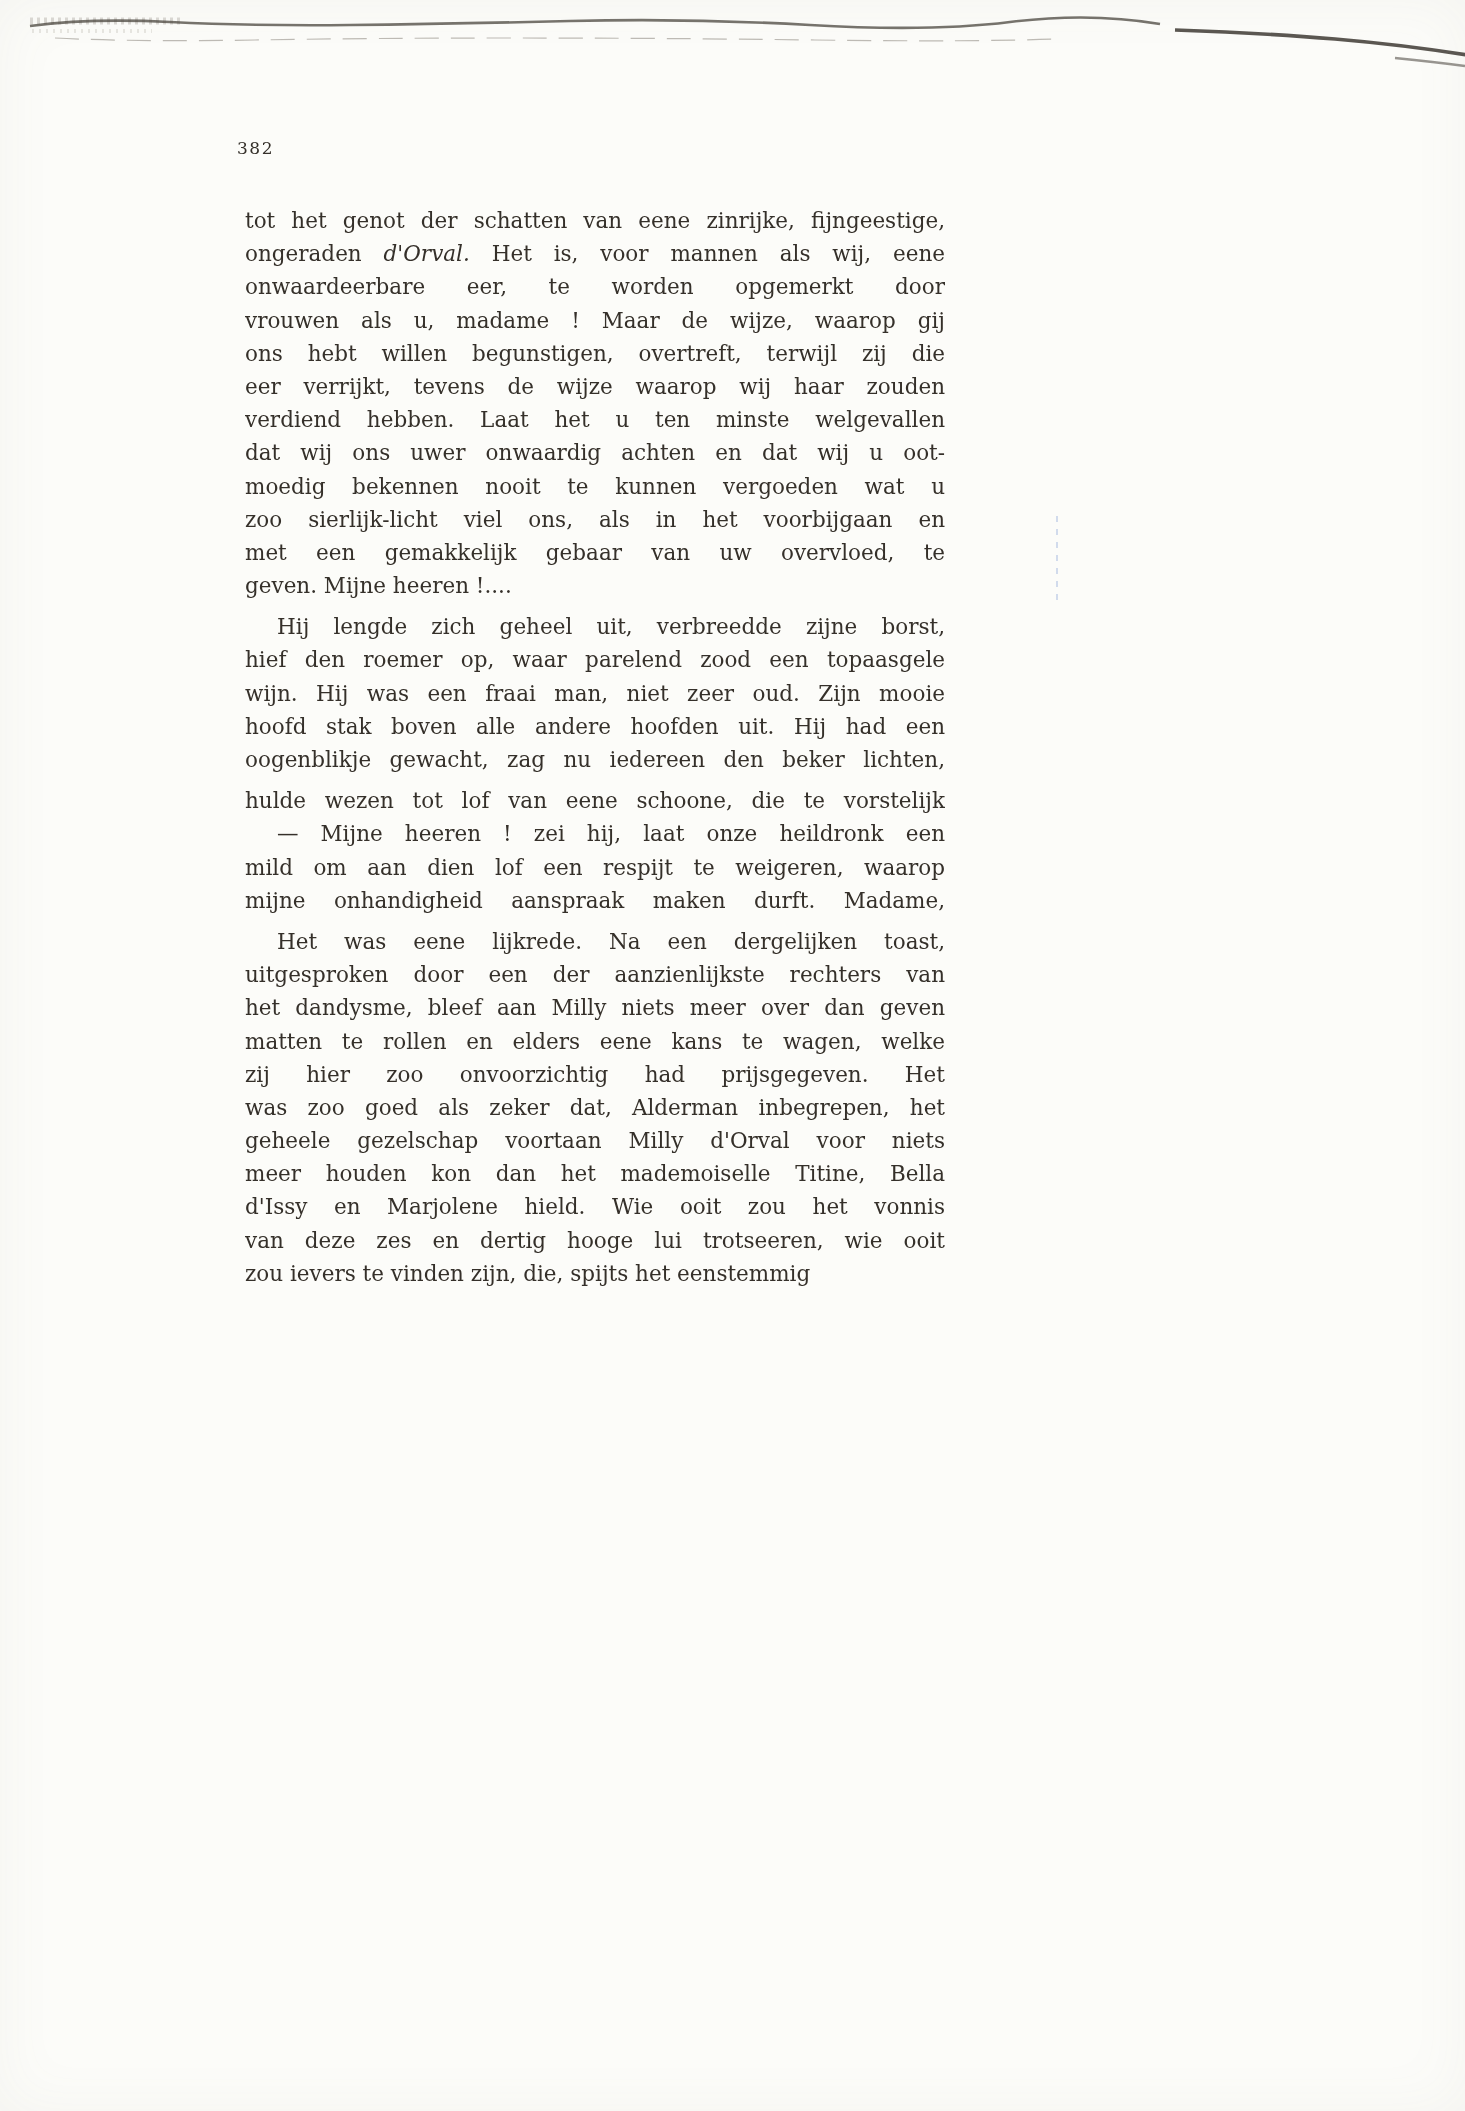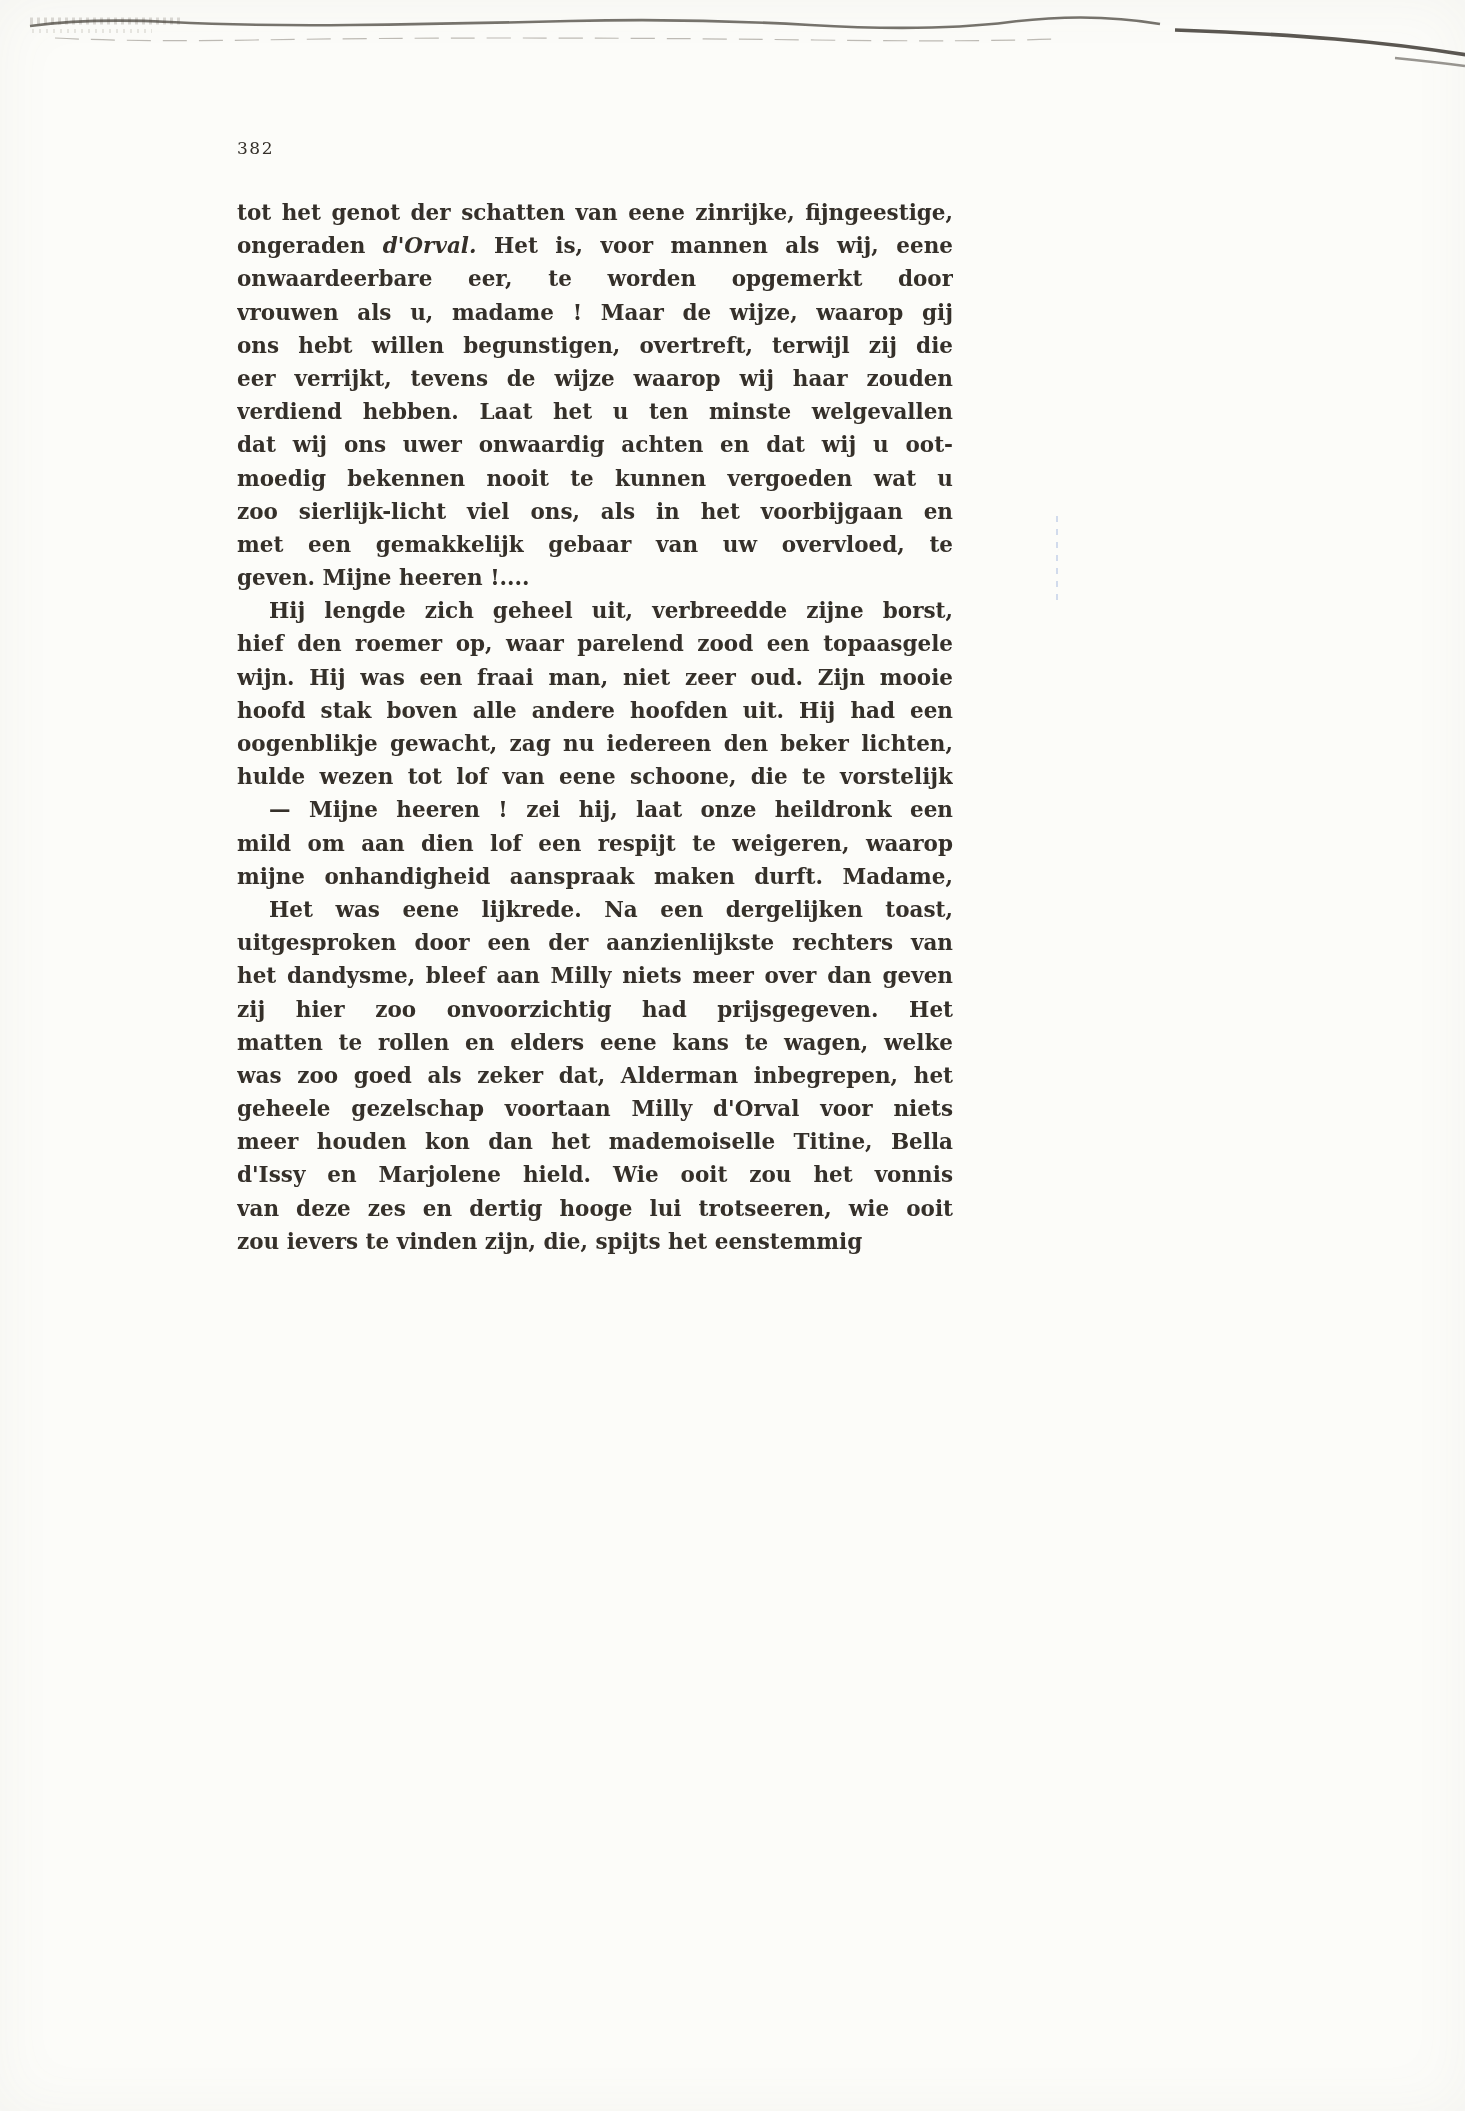--- a/index.html
+++ b/index.html
@@ -32,21 +32,21 @@
     color: var(--ink, #35302a);
   }
   .text-block {
     position: absolute;
     left: 237px;
     top: 196px;
     width: 716px;
     font-size: 21.5px;
     color: var(--ink, #35302a);
   }
-  .paragraph { margin: 0; font-weight: bold; }
+  .paragraph { margin: 8px; }
   .line {
     text-align: justify;
     line-height: 33.2px;
     height: 33.2px;
     overflow: hidden;
   }
   .line::after {
     content: "";
     display: inline-block;
     width: 100%;
@@ -112,22 +112,22 @@
       <div class="paragraph">
         <div class="line"><span>hulde wezen tot lof van eene schoone, die te vorstelijk</span></div>
         <div class="line indent"><span>— Mijne heeren ! zei hij, laat onze heildronk een</span></div>
         <div class="line"><span>mild om aan dien lof een respijt te weigeren, waarop</span></div>
         <div class="line"><span>mijne onhandigheid aanspraak maken durft. Madame,</span></div>
       </div>
       <div class="paragraph">
         <div class="line indent"><span>Het was eene lijkrede. Na een dergelijken toast,</span></div>
         <div class="line"><span>uitgesproken door een der aanzienlijkste rechters van</span></div>
         <div class="line"><span>het dandysme, bleef aan Milly niets meer over dan geven</span></div>
+        <div class="line"><span>matten te rollen en elders eene kans te wagen, welke</span></div>
         <div class="line"><span>zij hier zoo onvoorzichtig had prijsgegeven. Het</span></div>
-        <div class="line"><span>matten te rollen en elders eene kans te wagen, welke</span></div>
         <div class="line"><span>was zoo goed als zeker dat, Alderman inbegrepen, het</span></div>
         <div class="line"><span>geheele gezelschap voortaan Milly d'Orval voor niets</span></div>
         <div class="line"><span>meer houden kon dan het mademoiselle Titine, Bella</span></div>
         <div class="line"><span>d'Issy en Marjolene hield. Wie ooit zou het vonnis</span></div>
         <div class="line"><span>van deze zes en dertig hooge lui trotseeren, wie ooit</span></div>
         <div class="line last"><span>zou ievers te vinden zijn, die, spijts het eenstemmig</span></div>
       </div>
     </div>
 
 </div>

